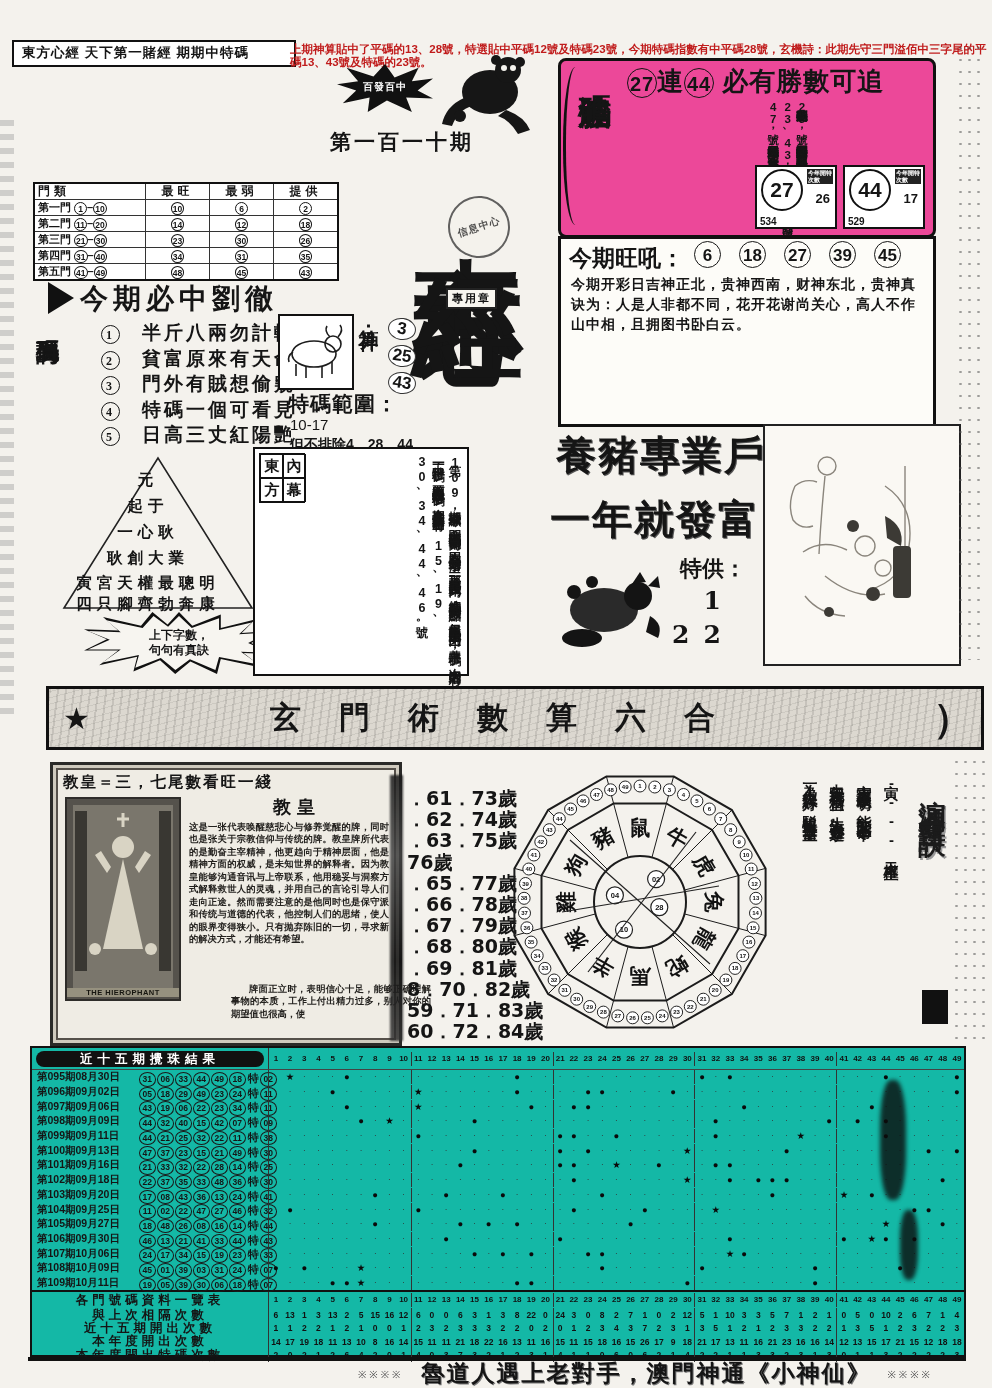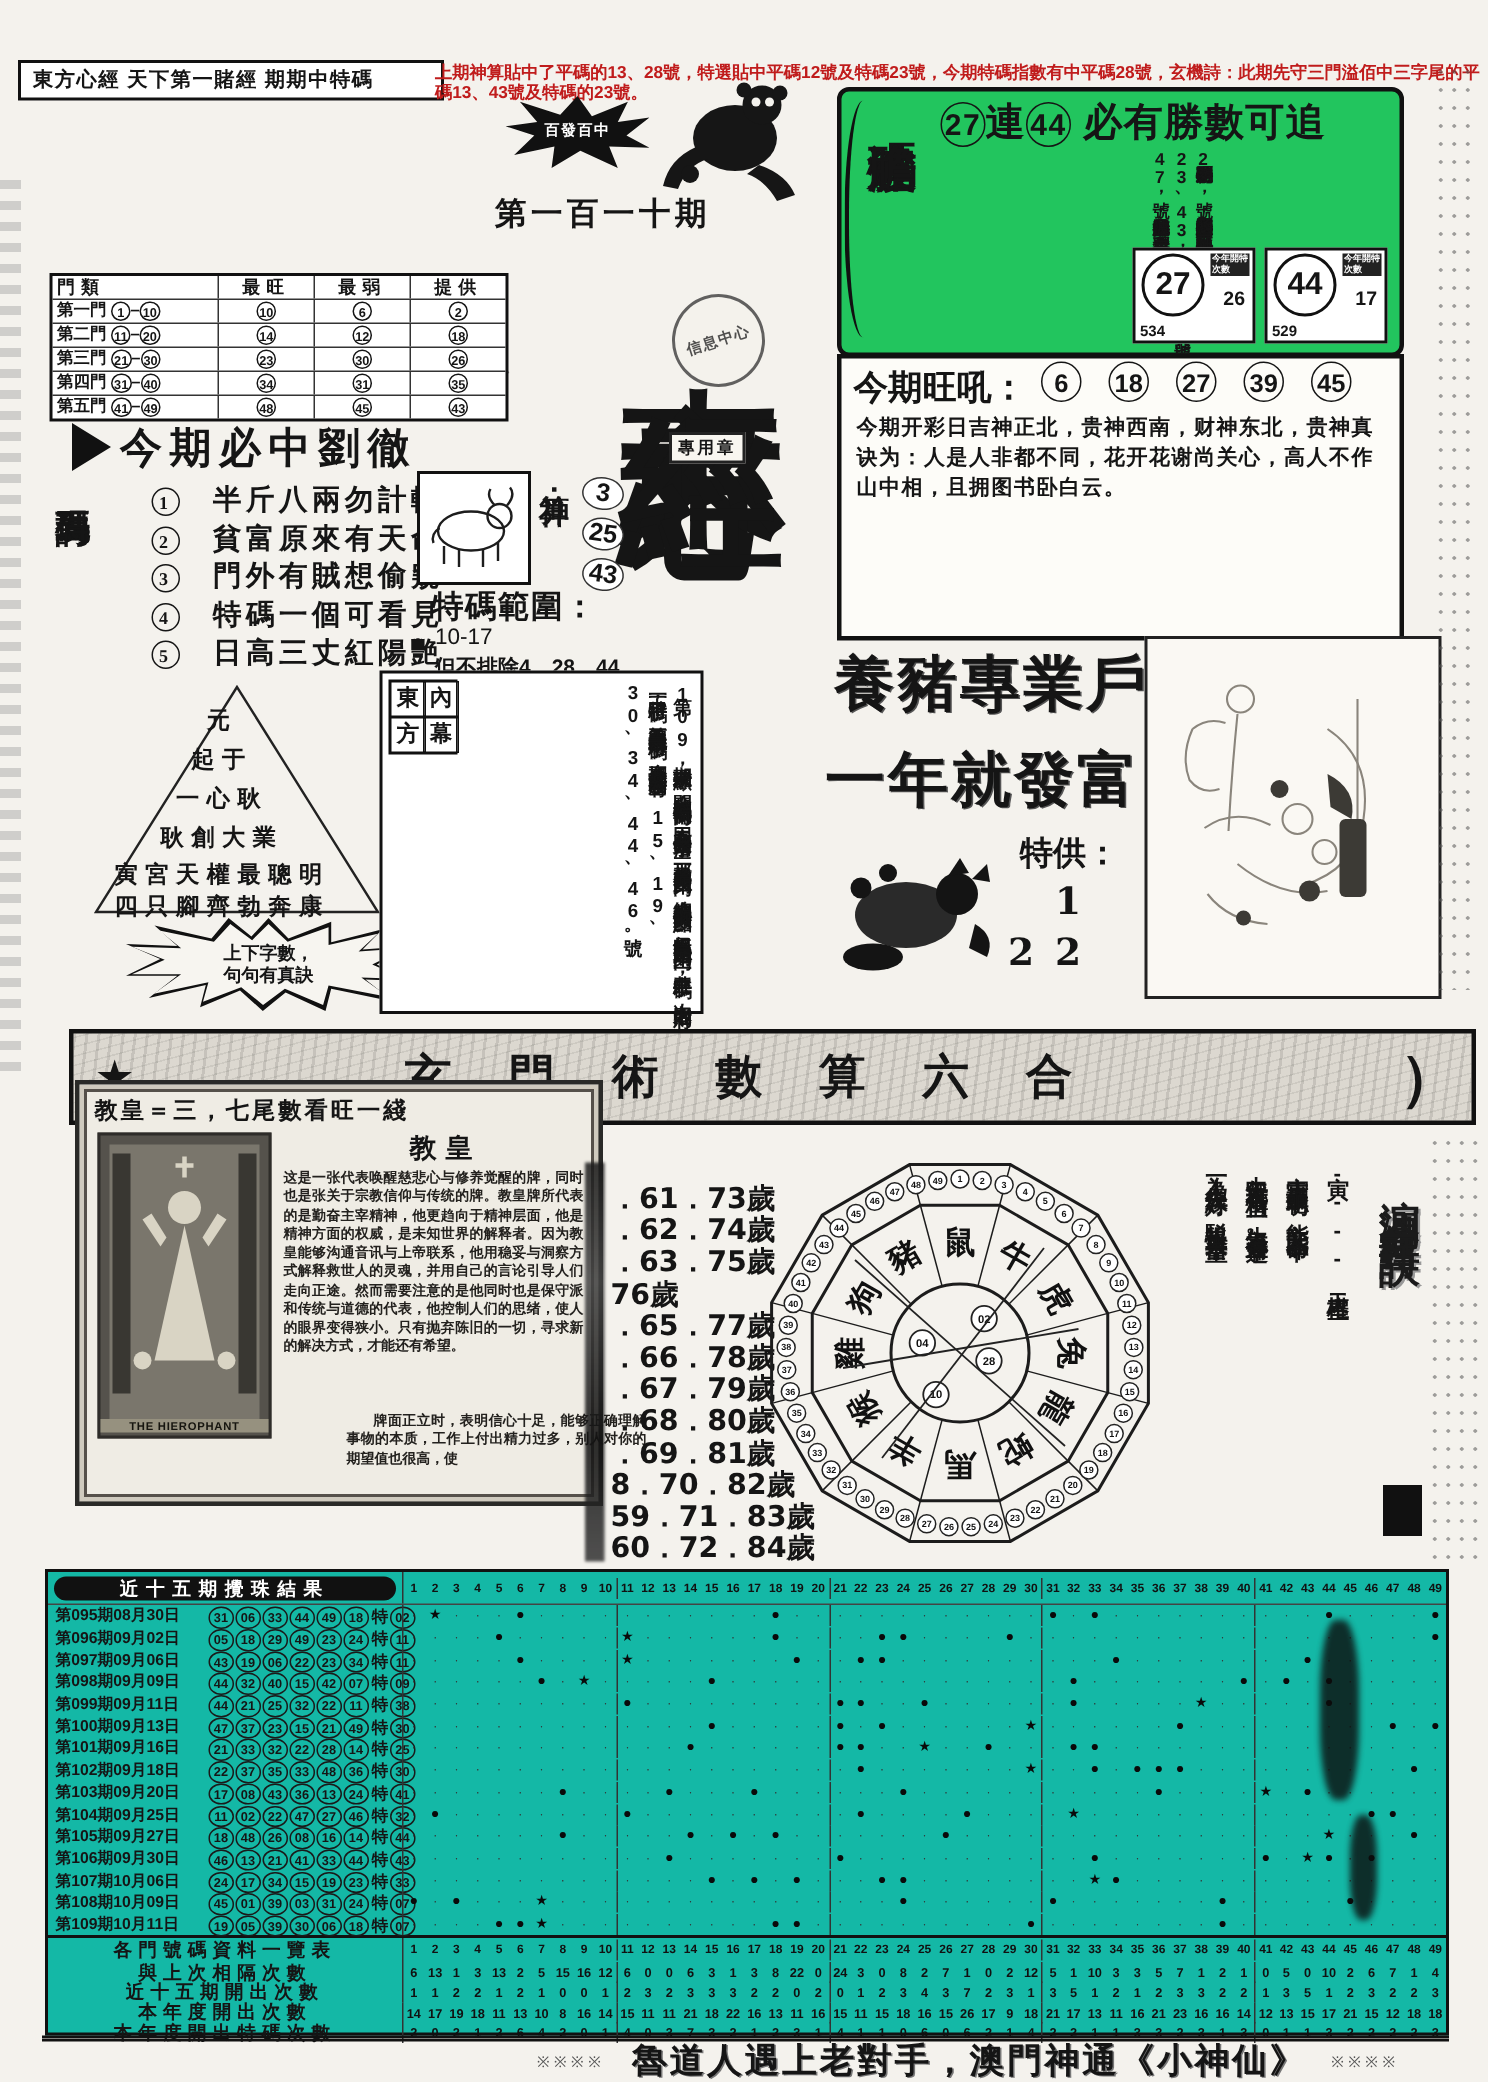--- a/index.html
+++ b/index.html
@@ -51,21 +51,21 @@
   .pyr-line{position:absolute;width:100%;text-align:center;font-size:15.5px;font-weight:bold;font-family:"Liberation Serif",serif;letter-spacing:5px;white-space:nowrap;}
   .burst2{left:84px;top:612px;width:190px;height:62px;}
   .burst2 .o{position:absolute;inset:0;background:#111;clip-path:polygon(50% 0,57% 22%,72% 4%,72% 26%,90% 12%,83% 34%,100% 30%,88% 50%,100% 68%,84% 66%,94% 90%,72% 76%,70% 100%,56% 80%,48% 100%,40% 78%,26% 96%,28% 72%,8% 86%,18% 62%,0 62%,12% 44%,0 28%,18% 30%,10% 8%,30% 22%,36% 0%,44% 20%);}
   .burst2 .i{position:absolute;inset:4px;background:#f7f5f0;clip-path:polygon(50% 0,57% 22%,72% 4%,72% 26%,90% 12%,83% 34%,100% 30%,88% 50%,100% 68%,84% 66%,94% 90%,72% 76%,70% 100%,56% 80%,48% 100%,40% 78%,26% 96%,28% 72%,8% 86%,18% 62%,0 62%,12% 44%,0 28%,18% 30%,10% 8%,30% 22%,36% 0%,44% 20%);display:flex;flex-direction:column;align-items:center;justify-content:center;font-size:12px;font-weight:900;line-height:1.25;}
   
   .insider{left:253px;top:447px;width:212px;height:225px;border:2.5px solid #111;background:#fff;}
   .ins-label{position:absolute;left:4px;top:4px;display:grid;grid-template-columns:22px 22px;border:1.5px solid #111;}
   .ins-label span{width:22px;height:22px;text-align:center;line-height:22px;font-size:15px;font-weight:900;border:0.5px solid #111;}
   .ins-body{position:absolute;right:4px;top:6px;height:210px;width:152px;font-size:12.5px;font-weight:bold;line-height:1.32;letter-spacing:1px;}
   
-  .rbox{left:558px;top:58px;width:372px;height:174px;border:3px solid #111;border-radius:8px;background:#22c55e;}
+  .rbox{left:558px;top:58px;width:372px;height:174px;border:3px solid #111;border-radius:8px;background:#ec4899;}
   .rbox-paren{position:absolute;left:2px;top:6px;width:22px;height:158px;border-left:3.5px solid #111;border-radius:50% 0 0 50%/48% 0 0 48%;}
   .rbox-side{position:absolute;left:16px;top:8px;font-size:33px;font-weight:900;line-height:1.05;font-family:"DejaVu Serif",serif;}
   .rbox-head{position:absolute;left:66px;top:3px;font-size:26px;font-weight:900;white-space:nowrap;letter-spacing:1px;}
   .rbox-body{position:absolute;left:70px;top:40px;height:126px;width:178px;font-size:11.5px;font-weight:bold;line-height:1.25;}
   .badge{position:absolute;width:78px;height:60px;border:2px solid #111;background:#fff;}
   .badge .bn{position:absolute;left:4px;top:2px;width:38px;height:38px;border:2px solid #111;border-radius:50%;text-align:center;line-height:38px;font-size:21px;font-weight:bold;}
   .badge .bl{position:absolute;right:2px;top:2px;width:24px;font-size:6px;font-weight:bold;line-height:1.1;background:#222;color:#fff;padding:1px;}
   .badge .bc{position:absolute;right:5px;top:24px;font-size:13px;font-weight:bold;}
   .badge .bz{position:absolute;left:3px;bottom:0px;font-size:10px;font-weight:bold;}
   
@@ -82,21 +82,21 @@
   .dots-strip{background-image:radial-gradient(circle,#555 1px,transparent 1.4px);background-size:9px 12px;opacity:.55;}
   
   .banner{left:46px;top:686px;width:932px;height:58px;border:3px solid #111;background:
     repeating-linear-gradient(97deg,rgba(0,0,0,.10) 0 2px,transparent 2px 8px),
     repeating-linear-gradient(-15deg,rgba(0,0,0,.07) 0 1px,transparent 1px 6px),#dcd8d0;
     display:flex;align-items:center;}
   .banner .star{font-size:30px;margin-left:14px;}
   .banner .btxt{flex:1;text-align:center;font-size:31px;font-weight:900;font-family:"DejaVu Serif",serif;letter-spacing:38px;white-space:nowrap;}
   .banner .bpar{font-size:40px;font-weight:bold;margin-right:8px;}
   
-  .tarot{left:50px;top:720px;width:346px;height:278px;border:3px solid #2a2a28;box-shadow:inset 0 0 0 3px #cfcabe,inset 0 0 0 5px #55504a;background:#efece4;}
+  .tarot{left:50px;top:762px;width:346px;height:278px;border:3px solid #2a2a28;box-shadow:inset 0 0 0 3px #cfcabe,inset 0 0 0 5px #55504a;background:#efece4;}
   .tarot-title{position:absolute;left:10px;top:7px;font-size:15.5px;font-weight:900;letter-spacing:2px;}
   .card{position:absolute;left:12px;top:32px;width:112px;height:200px;background:#55524c;border:2px solid #2e2c29;}
   .card .inner{position:absolute;inset:6px;background:#7a766c;}
   .card svg{position:absolute;inset:0;}
   .card .cap{position:absolute;left:0;right:0;bottom:2px;text-align:center;font-size:7.5px;font-weight:bold;color:#16150f;background:#96917f;letter-spacing:.5px;}
   .tarot-head{position:absolute;left:220px;top:30px;font-size:18px;font-weight:900;letter-spacing:6px;}
   .tarot-p1{position:absolute;left:136px;top:56px;width:200px;font-size:9.3px;line-height:1.34;text-align:justify;color:#23211e;font-weight:bold;}
   .tarot-p2{position:absolute;left:136px;top:218px;width:200px;font-size:9.3px;line-height:1.34;text-align:justify;color:#23211e;font-weight:bold;text-indent:18px;margin-left:42px;}
   
   .smudge{left:390px;top:775px;width:13px;height:266px;background:linear-gradient(#1a1a1a,#444 30%,#111 70%,#333);filter:blur(1px);opacity:.85;}

